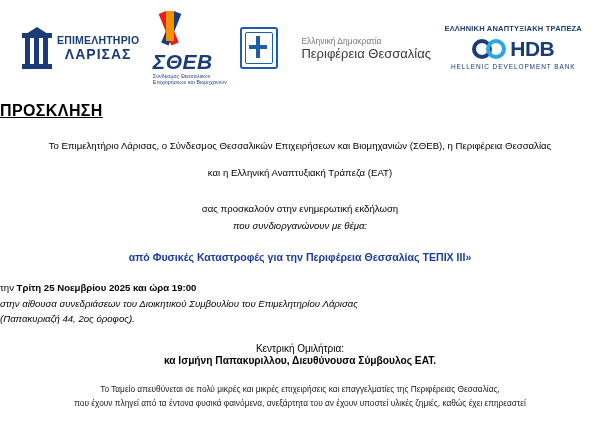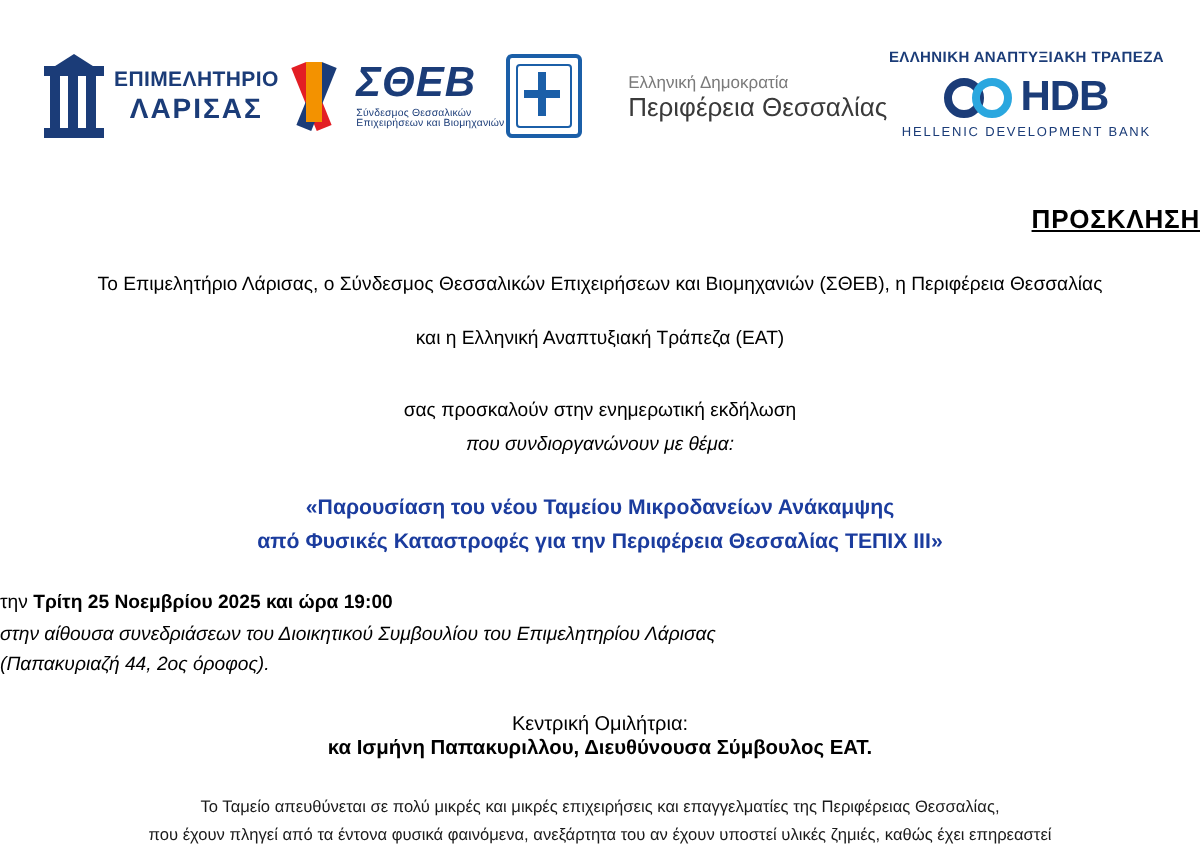--- a/index.html
+++ b/index.html
@@ -91,22 +91,23 @@
   .larissa-text .l2 {
     font-size: 14px;
     font-weight: bold;
     letter-spacing: 1px;
     text-align: center;
   }
 
   
   .logo-sthev {
     display: flex;
-    align-items: flex-end;
+    align-items: flex-start;
     gap: 4px;
+    flex-direction: column;
   }
   .sthev-mark {
     width: 34px;
     height: 36px;
     position: relative;
     flex: none;
   }
   .sthev-mark .ray {
     position: absolute;
     left: 13px;
@@ -226,22 +227,22 @@
   }
   .logo-hdb .bot {
     font-size: 6.5px;
     color: #1b3c78;
     letter-spacing: 0.9px;
   }
 
   
   .doc-title {
     margin-top: 20px;
-    text-align: right;
-    font-size: 13px;
+    text-align: left;
+    font-size: 16px;
     font-weight: bold;
     text-decoration: underline;
     letter-spacing: 0.4px;
   }
   .para {
     text-align: center;
     font-size: 9.6px;
     line-height: 1.55;
   }
   .p-intro1 { margin-top: 19px; }
@@ -350,21 +351,20 @@
 
   <div class="doc-title">ΠΡΟΣΚΛΗΣΗ</div>
 
   <div class="para p-intro1">Το Επιμελητήριο Λάρισας, ο Σύνδεσμος Θεσσαλικών Επιχειρήσεων και Βιομηχανιών (ΣΘΕΒ), η Περιφέρεια Θεσσαλίας</div>
   <div class="para p-intro2">και η Ελληνική Αναπτυξιακή Τράπεζα (ΕΑΤ)</div>
 
   <div class="para p-invite">σας προσκαλούν στην ενημερωτική εκδήλωση</div>
   <div class="para p-theme">που συνδιοργανώνουν με θέμα:</div>
 
   <div class="headline">
-    <div>«Παρουσίαση του νέου Ταμείου Μικροδανείων Ανάκαμψης</div>
     <div>από Φυσικές Καταστροφές για την Περιφέρεια Θεσσαλίας ΤΕΠΙΧ ΙΙΙ»</div>
   </div>
 
   <div class="when">
     <div>
       <span>την </span><b>Τρίτη 25 Νοεμβρίου 2025 και ώρα 19:00</b>
     </div>
     <div class="venue">στην αίθουσα συνεδριάσεων του Διοικητικού Συμβουλίου του Επιμελητηρίου Λάρισας</div>
     <div class="venue">(Παπακυριαζή 44, 2ος όροφος).</div>
   </div>

